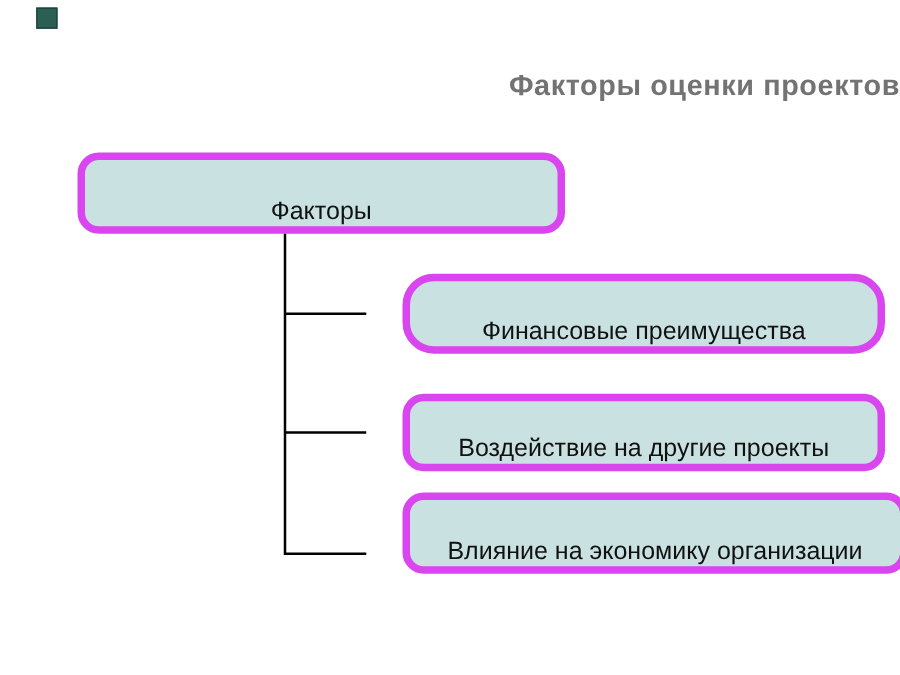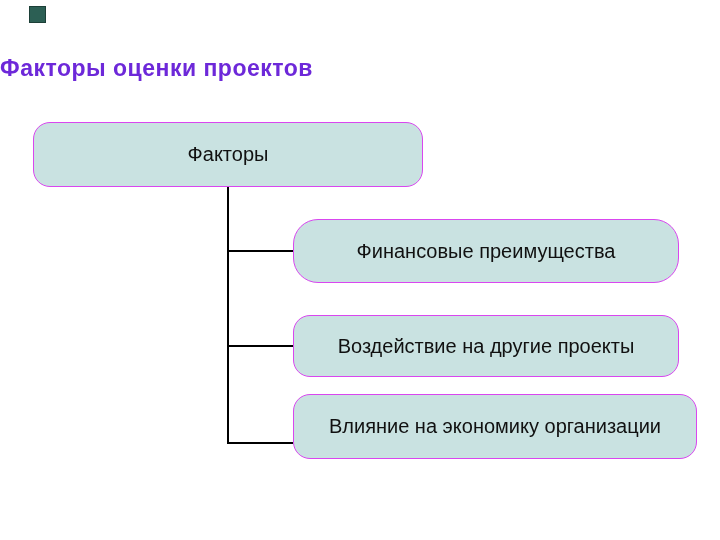--- a/index.html
+++ b/index.html
@@ -23,39 +23,40 @@
     height: 17px;
     background: #2c5f54;
     border: 1px solid #1c3f37;
     box-sizing: border-box;
   }
   .slide-title {
     position: absolute;
     left: 0;
     top: 55px;
     width: 720px;
-    text-align: left;
+    text-align: right;
     font-size: 23px;
     font-weight: bold;
-    color: #6d28d9;
+    color: #737373;
     letter-spacing: 0.5px;
   }
   .box {
     position: absolute;
     background: #c9e2e1;
-    border: 1px solid #d946ef;
+    border: 6px solid #d946ef;
     border-radius: 17px;
     box-sizing: border-box;
     display: flex;
-    align-items: center;
+    align-items: flex-end;
     justify-content: center;
     font-size: 20px;
     color: #111111;
     text-align: center;
     line-height: 1.15;
+    margin-left: 29px;
   }
   .root-box {
     left: 33px;
     top: 122px;
     width: 390px;
     height: 65px;
   }
   .child-box-1 {
     left: 293px;
     top: 219px;

